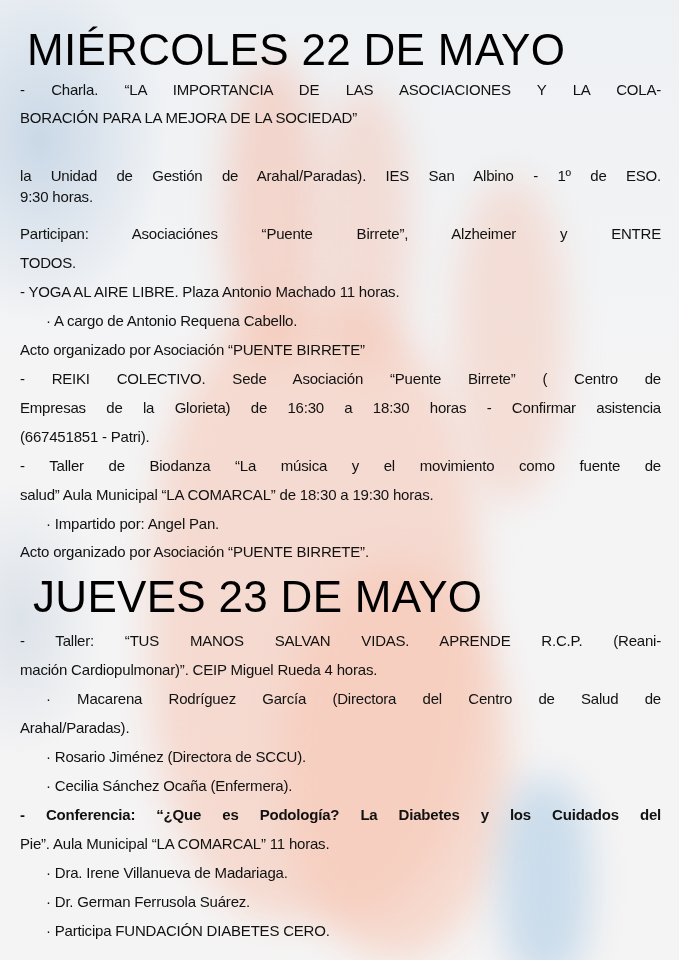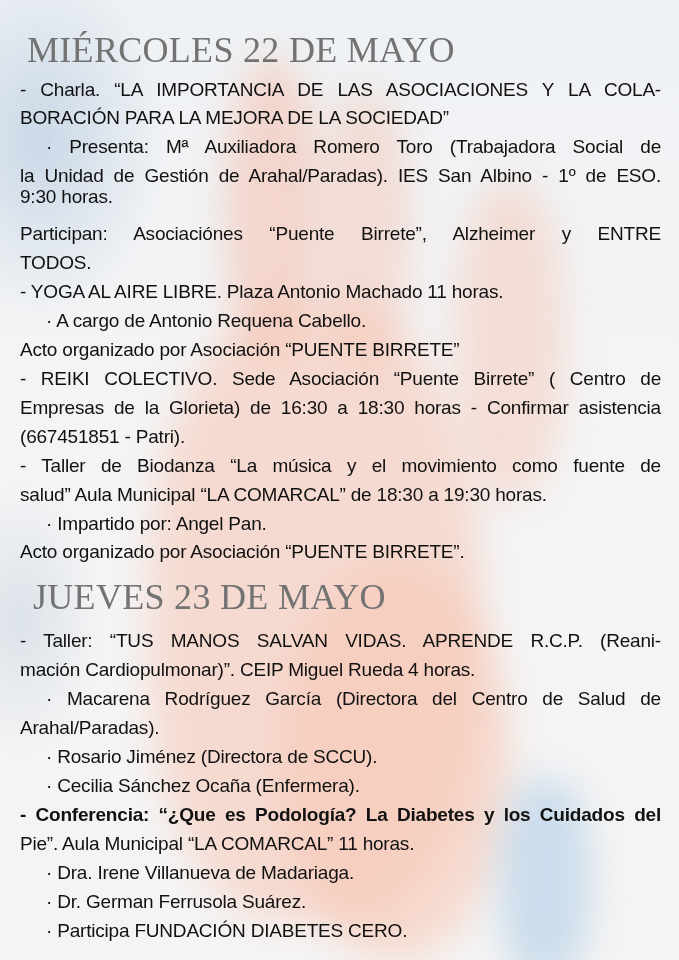--- a/index.html
+++ b/index.html
@@ -22,28 +22,28 @@
   .finger1 { left: 225px; top: 60px; width: 95px; height: 300px; background: rgba(244,190,172,0.55); border-radius: 45%; }
   .finger2 { left: 320px; top: 90px; width: 90px; height: 280px; background: rgba(244,192,175,0.45); border-radius: 45%; }
   .finger3 { left: 455px; top: 180px; width: 110px; height: 320px; background: rgba(245,195,178,0.45); border-radius: 45%; }
   .palm-low { left: 280px; top: 560px; width: 230px; height: 400px; background: rgba(247,200,182,0.6); }
   .sleeve { left: 500px; top: 780px; width: 90px; height: 200px; background: rgba(175,205,230,0.6); border-radius: 40%; }
   .glow { left: 0; top: 0; width: 679px; height: 960px; border-radius: 0; background: rgba(255,255,255,0.18); filter: none; }
 
   .content { position: absolute; inset: 0; z-index: 1; }
   .line {
     position: absolute; left: 20px; width: 641px;
-    font-size: 19px; line-height: 28px; white-space: nowrap;
+    font-size: 15px; line-height: 28px; white-space: nowrap;
     letter-spacing: -0.2px;
   }
   .justify { text-align: justify; text-align-last: justify; white-space: normal; }
   .indent { left: 46px; width: 615px; }
   .heading {
-    position: absolute; font-size: 36px; line-height: 40px; white-space: nowrap;
-    letter-spacing: 0.3px; color: #737373; font-family: Liberation Serif, serif;
+    position: absolute; font-size: 44px; line-height: 40px; white-space: nowrap;
+    letter-spacing: 0.3px; color: #000000;
   }
 </style>
 </head>
 <body>
 
 <div class="bg">
   <div class="base"></div>
   <div class="blob finger1"></div>
   <div class="blob finger2"></div>
   <div class="blob finger3"></div>
@@ -52,21 +52,20 @@
   <div class="blob sleeve"></div>
   <div class="glow"></div>
 </div>
 
 <div class="content">
 
   <div class="heading" style="left:27px; top:30px;">MIÉRCOLES 22 DE MAYO</div>
 
   <div class="line justify" style="top:76px;">- Charla. “LA IMPORTANCIA DE LAS ASOCIACIONES Y LA COLA-</div>
   <div class="line" style="top:104px;">BORACIÓN PARA LA MEJORA DE LA SOCIEDAD”</div>
-  <div class="line indent justify" style="top:133px;">· Presenta: Mª Auxiliadora Romero Toro (Trabajadora Social de</div>
   <div class="line justify" style="top:162px;">la Unidad de Gestión de Arahal/Paradas). IES San Albino - 1º de ESO.</div>
   <div class="line" style="top:183px;">9:30 horas.</div>
   <div class="line justify" style="top:220px;">Participan: Asociaciónes “Puente Birrete”, Alzheimer y ENTRE</div>
   <div class="line" style="top:249px;">TODOS.</div>
 
   <div class="line" style="top:278px;">-  YOGA AL AIRE LIBRE. Plaza Antonio Machado 11 horas.</div>
   <div class="line indent" style="top:307px;">· A cargo de Antonio Requena Cabello.</div>
   <div class="line" style="top:336px;">Acto organizado por Asociación “PUENTE BIRRETE”</div>
 
   <div class="line justify" style="top:365px;">- REIKI COLECTIVO. Sede Asociación “Puente Birrete” ( Centro de</div>

